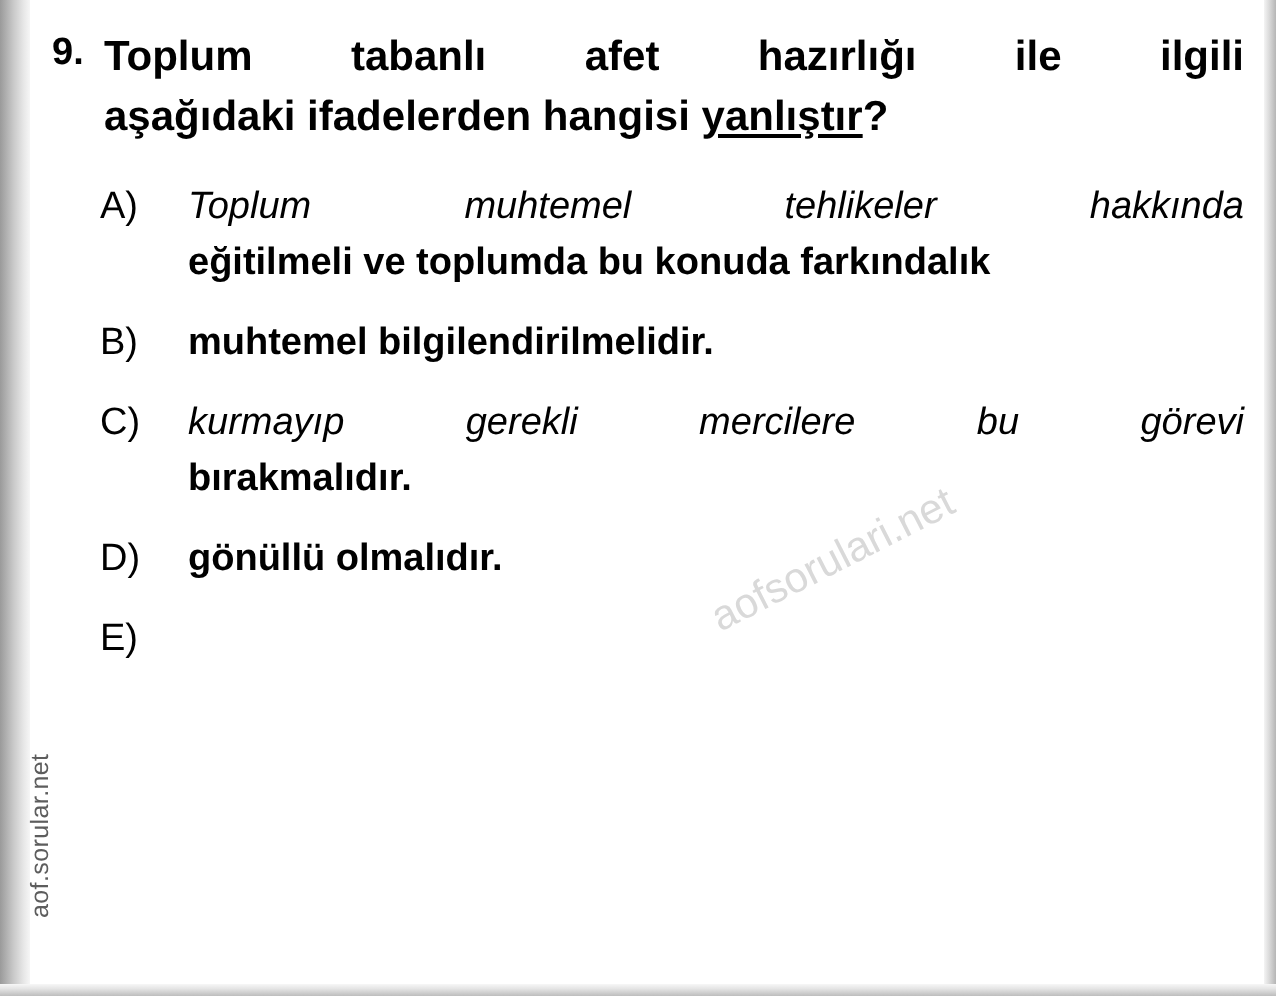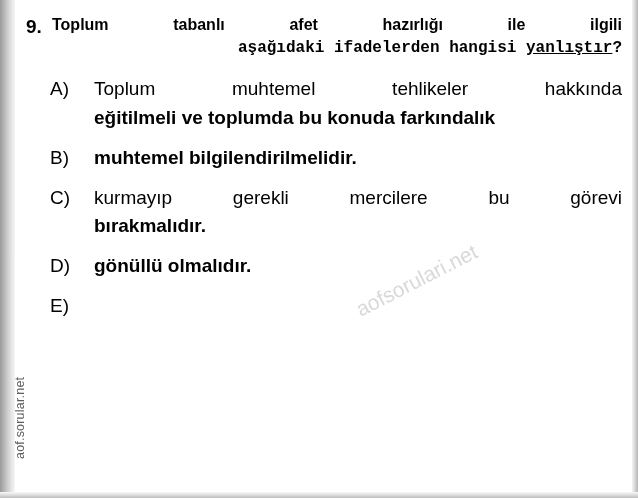--- a/index.html
+++ b/index.html
@@ -92,33 +92,32 @@
     font-weight: bold;
     width: 30px;
     flex: 0 0 30px;
     text-align: left;
     padding-left: 4px;
     box-sizing: border-box;
     line-height: 1.42;
   }
   .q-text {
     flex: 1;
-    font-size: 16px;
+    font-size: 21px;
     font-weight: bold;
     line-height: 1.42;
     text-align: justify;
     text-justify: inter-word;
   }
   .q-text .line1 {
     text-align: justify;
     text-align-last: justify;
   }
   .q-text .line2 {
-    text-align: right;
-    font-family: Liberation Mono, monospace;
+    text-align: left;
   }
   .underline {
     text-decoration: underline;
   }
 
   
   .options {
     margin-left: 28px;
     margin-top: 10px;
   }
@@ -135,20 +134,21 @@
     font-weight: normal;
   }
   .opt-text {
     flex: 1;
     font-size: 19px;
     line-height: 1.48;
   }
   .opt-text .just {
     text-align: justify;
     text-align-last: justify;
+    font-style: italic;
   }
   .opt-text .last {
     text-align: left;
     font-weight: bold;
   }
 </style>
 </head>
 <body>
 
 <div class="page">

